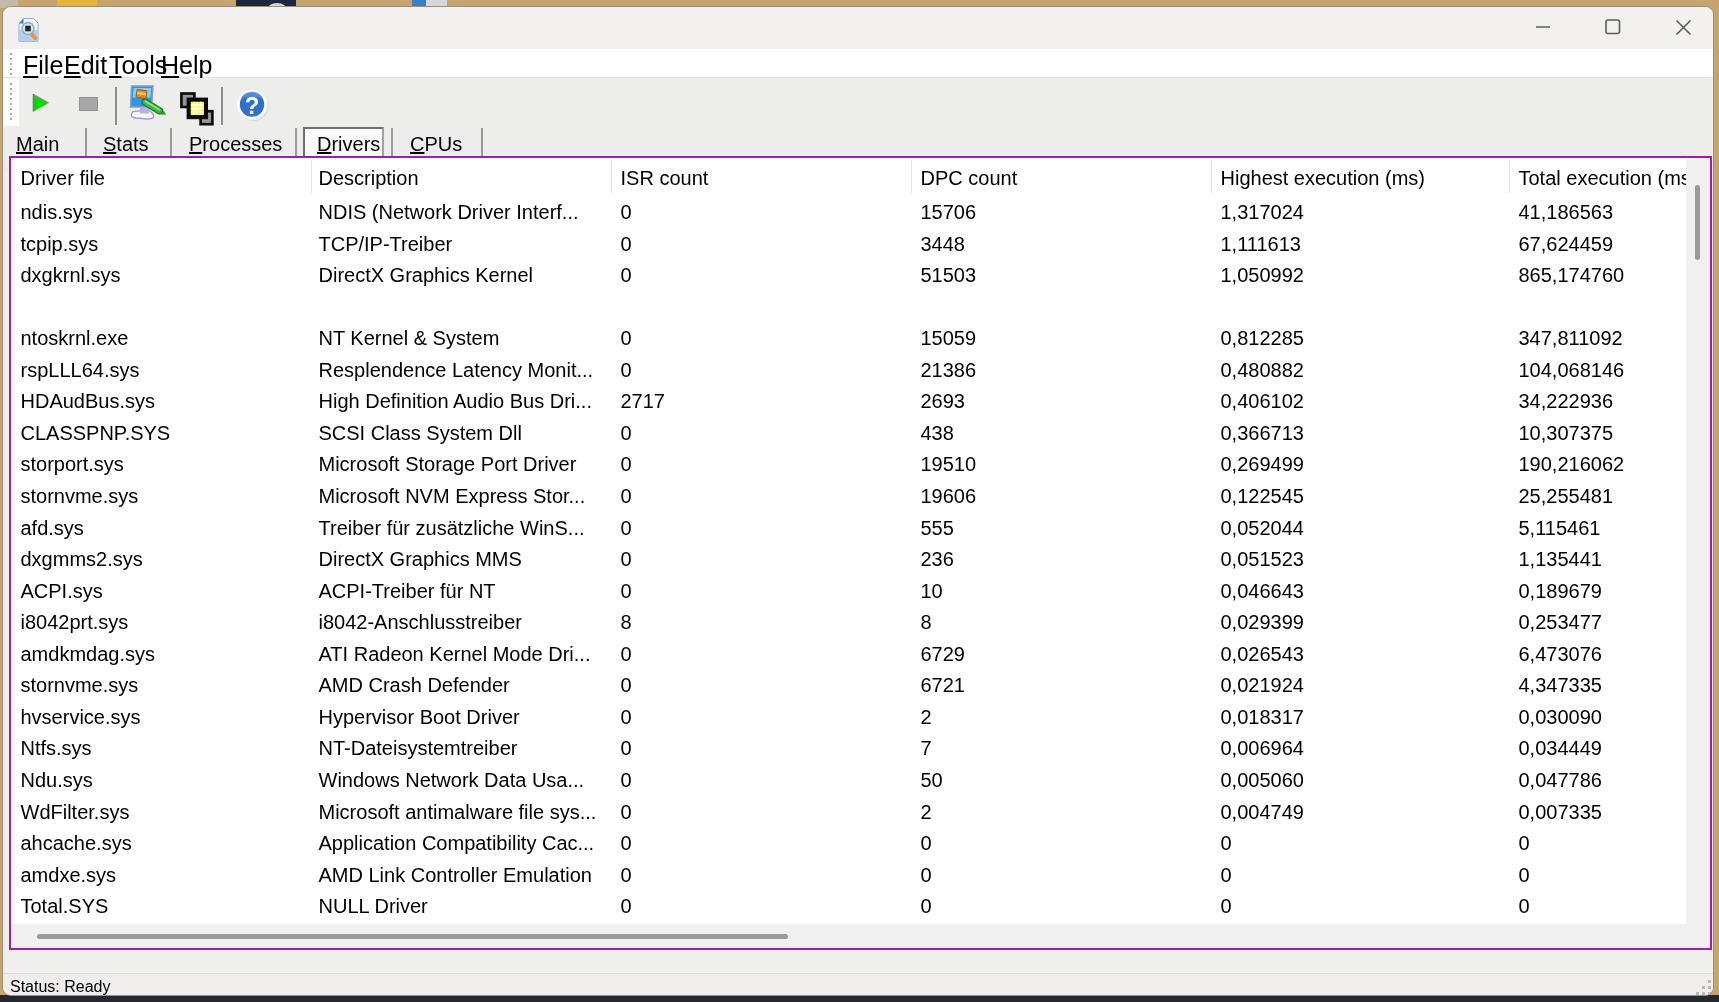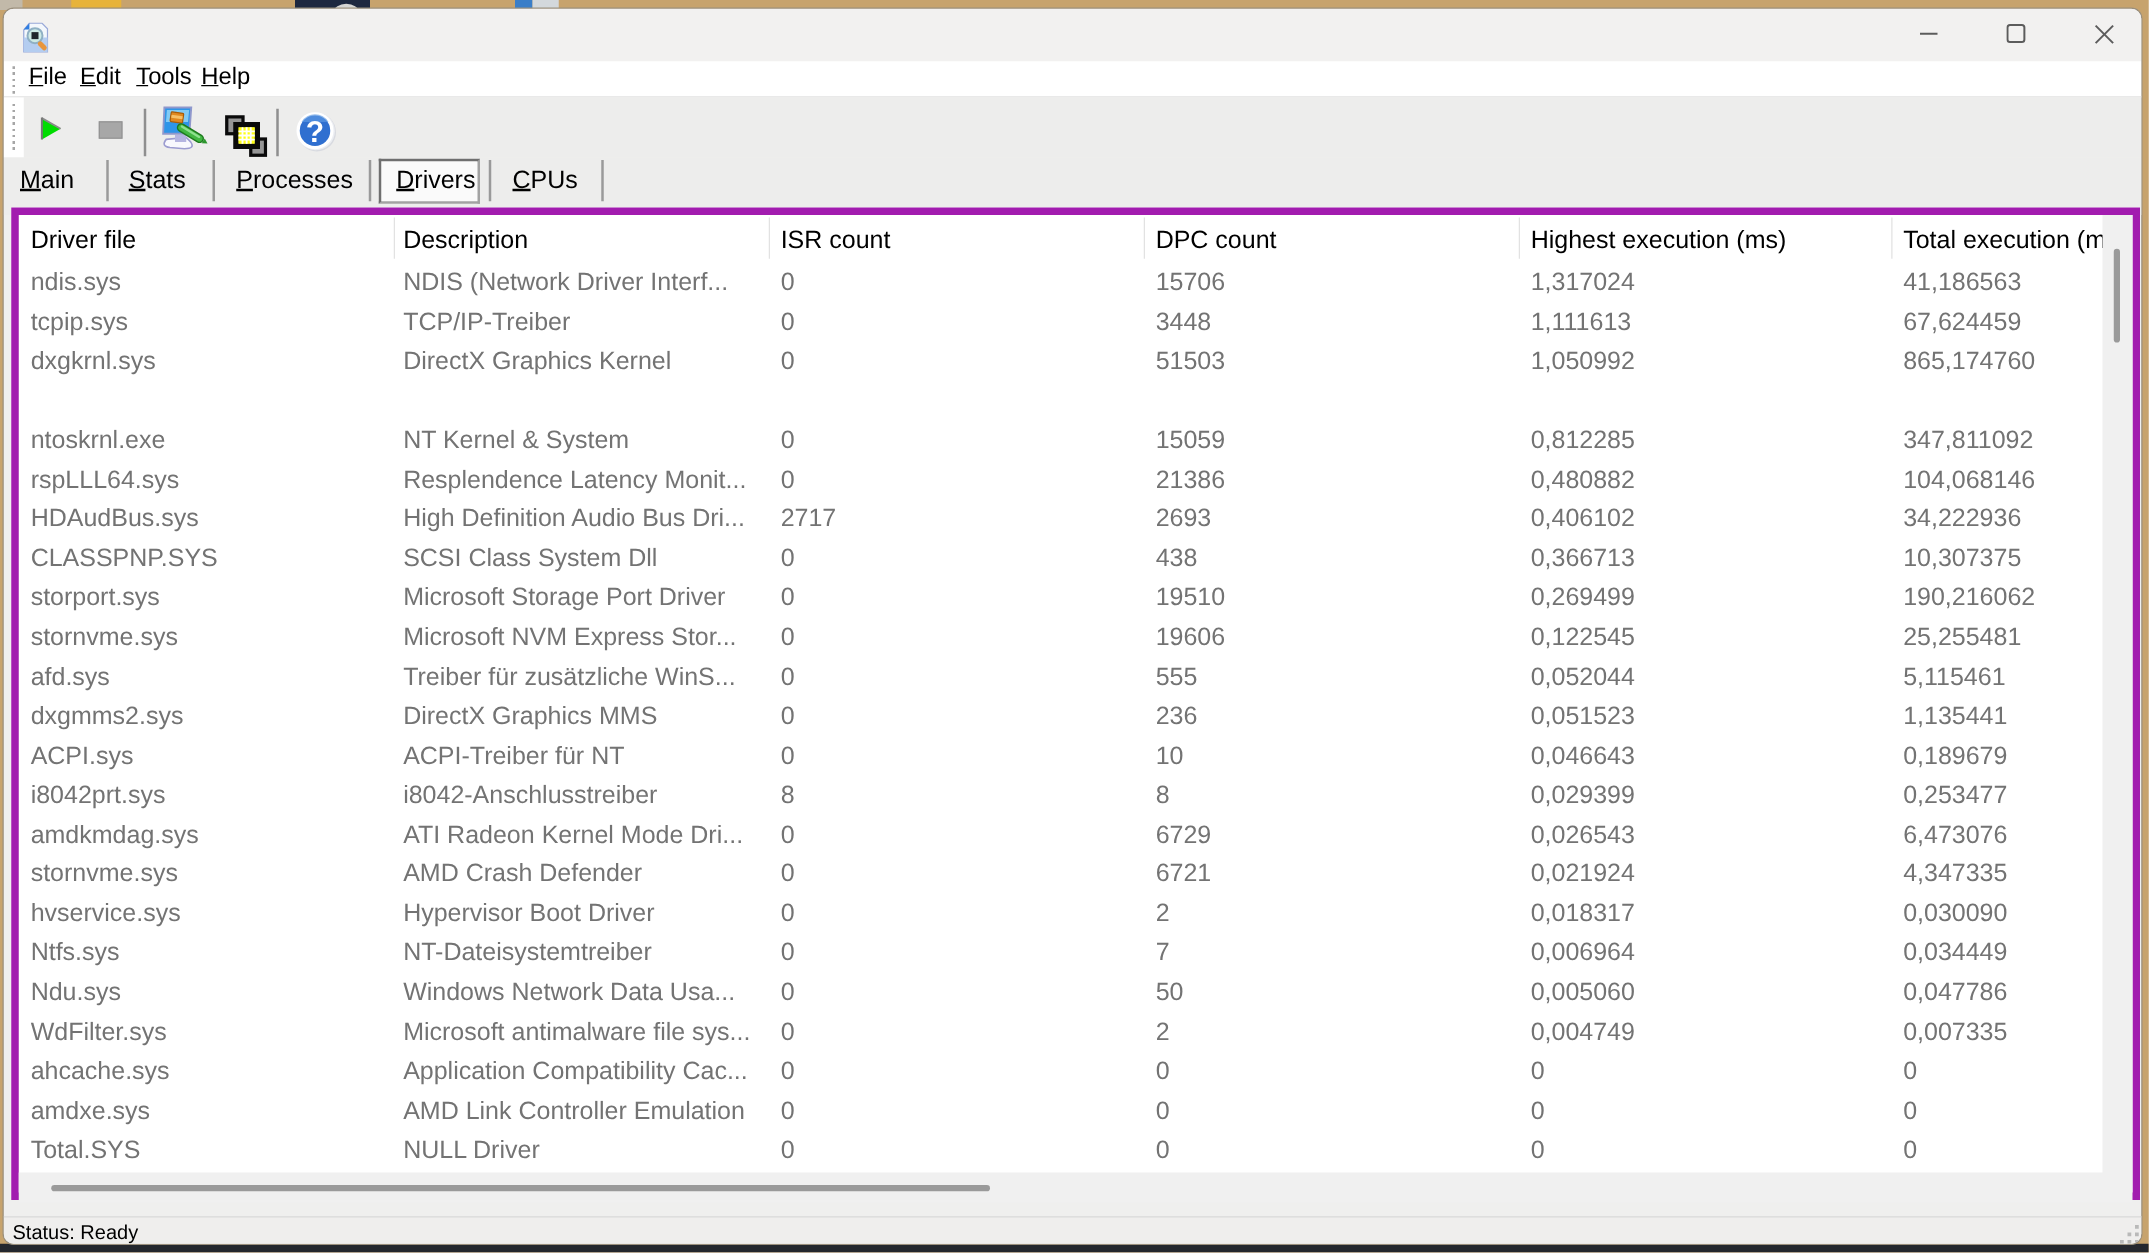--- a/index.html
+++ b/index.html
@@ -23,37 +23,37 @@
 #titlebar{left:0;top:0;width:1712px;height:42px;background:#f2f1f0}
 #title{left:39px;top:9px;font-size:19px;color:#828282;white-space:pre;letter-spacing:-0.2px}
 .winbtn{color:#5c5c5c}
 #minb{left:1532px;top:12px;width:16px;height:16px}
 #maxb{left:1602px;top:12px;width:16px;height:16px}
 #closeb{left:1672px;top:12px;width:17px;height:17px}
 
 #menubar{left:0;top:42px;width:1712px;height:29px;background:#fff;border-bottom:1px solid #e2e2e2}
 .grip{width:2px;background-image:repeating-linear-gradient(to bottom,#a6a6a6 0 2px,transparent 2px 5px)}
 #grip1{left:7px;top:46px;height:22px}
-.menuitem{top:44px;font-size:19px;color:#000}
+.menuitem{top:44px;font-size:25px;color:#000}
 #toolbar{left:0;top:71px;width:1712px;height:48px;background:#ededec}
 #toolwhite{left:0;top:71px;width:16px;height:48px;background:#fff}
 #grip2{left:7px;top:76px;height:38px}
 .tsep{width:2px;background:#8f8f8f}
 
 #tabs{left:0;top:119px;width:1712px;height:46px;background:#ededec}
 .tab{top:126px;font-size:20px;color:#000}
 .tabsep{position:absolute;width:2px;background:#9a9a9a;top:121px;height:33px}
 #drvbox{left:300px;top:119.5px;width:81px;height:36px;border-width:2px;border-style:solid;border-color:#6f6f6f #a2a2a2 #a2a2a2 #6f6f6f;background:#fafafa}
 
 
-#table{left:6px;top:159px;width:1703px;height:794px;background:#fff;border:6px solid #a21caf}
+#table{left:6px;top:149px;width:1703px;height:794px;background:#fff;border:2px solid #a21caf}
 
 .hsep{position:absolute;width:1px;background:#e2e2e2;top:2px;height:33px}
 .hdr{position:absolute;top:9px;font-size:20px;color:#000;white-space:pre}
-.row{position:absolute;left:0;width:1706px;height:31px;font-size:20px;color:#737373;white-space:pre}
+.row{position:absolute;left:0;width:1706px;height:31px;font-size:20px;color:#000000;white-space:pre}
 .row span{position:absolute;top:0}
 .c1{left:9.5px}.c2{left:307.5px}.c3{left:609.5px}.c4{left:909.5px}.c5{left:1209.5px}.c6{left:1507.5px}
 .hc1{left:9.5px}.hc2{left:307.5px}.hc3{left:609.5px}.hc4{left:909.5px}.hc5{left:1209.5px}.hc6{left:1507.5px}
 #vsb{position:absolute;right:0;top:0;width:24px;height:790px;background:#f0f0f0}
 #vthumb{position:absolute;left:9px;top:27px;width:5px;height:75px;background:#9a9a9a;border-radius:2.5px}
 #hband{position:absolute;left:0;top:766px;width:1675px;height:24px;background:#f0f0f0}
 #hthumb{position:absolute;left:26px;top:10px;width:751px;height:5px;background:#9a9a9a;border-radius:2.5px}
 
 #statusbar{left:0;top:966px;width:1712px;height:24px;background:#efeeed;border-top:1px solid #d9d9d9}
 #statustext{left:7px;top:970.5px;font-size:16px;color:#000}

